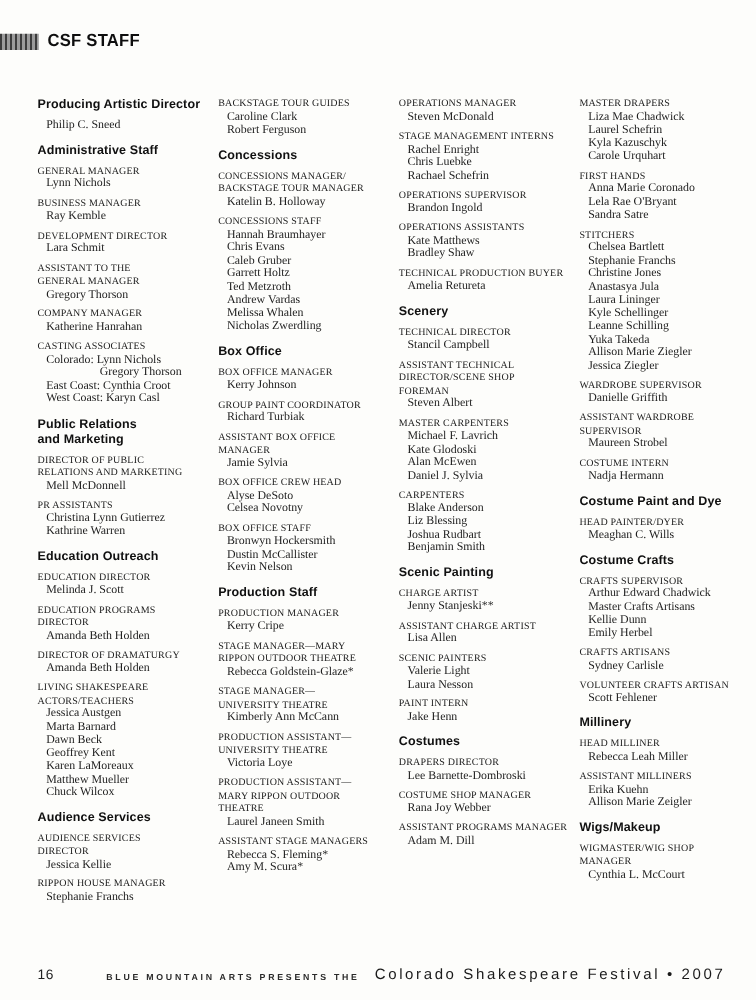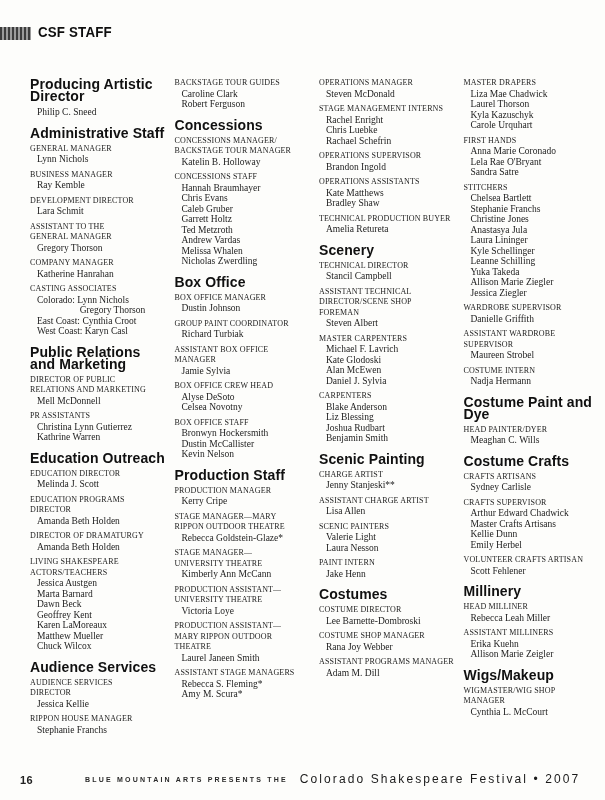--- a/index.html
+++ b/index.html
@@ -22,45 +22,45 @@
     transform:scaleX(.95);transform-origin:left center;
   }
   
   .columns{
     position:absolute;top:78px;left:30px;right:6px;bottom:34px;
     display:flex;gap:9px;
   }
   .col{flex:1 1 0;min-width:0;}
   .section-header{
     font-family:"Liberation Sans", sans-serif;font-weight:bold;
-    font-size:14px;line-height:12px;color:#101010;
+    font-size:10px;line-height:12px;color:#101010;
     margin:9px 0 5px 0;white-space:pre-line;letter-spacing:.1px;
   }
   .col .section-header:first-child{margin-top:0;}
   .entry{margin-bottom:5px;}
   .role{
     font-size:8px;line-height:10.5px;letter-spacing:.15px;
     color:#222;white-space:pre-line;
   }
   .name{
     font-size:9.5px;line-height:10.5px;color:#1c1c1c;
     padding-left:7px;
   }
   
   .footer{
     position:absolute;left:0;right:0;bottom:14px;height:14px;
     font-family:"Liberation Sans", sans-serif;
   }
   .page-number{
-    position:absolute;left:20px;bottom:0;
-    font-weight:bold;font-size:11px;color:#222;letter-spacing:.5px;margin-top:12px;
+    position:absolute;left:30px;bottom:0;
+    font-weight:normal;font-size:11px;color:#222;letter-spacing:.5px;margin-top:12px;
   }
   .footer-line{
     position:absolute;left:85px;right:8px;bottom:0;
-    display:flex;align-items:center;gap:12px;white-space:nowrap;
+    display:flex;align-items:flex-end;gap:12px;white-space:nowrap;
   }
   .footer-presenter{
     font-size:7px;letter-spacing:2.2px;color:#2a2a2a;font-weight:bold;
   }
   .footer-festival{
     font-size:12px;letter-spacing:2.1px;color:#1a1a1a;
   }
 </style>
 </head>
 <body>
@@ -172,21 +172,21 @@
         <div class="name">Caleb Gruber</div>
         <div class="name">Garrett Holtz</div>
         <div class="name">Ted Metzroth</div>
         <div class="name">Andrew Vardas</div>
         <div class="name">Melissa Whalen</div>
         <div class="name">Nicholas Zwerdling</div>
       </div>
       <div class="section-header">Box Office</div>
       <div class="entry">
         <div class="role">BOX OFFICE MANAGER</div>
-        <div class="name">Dustin Johnson</div>
+        <div class="name">Kerry Johnson</div>
       </div>
       <div class="entry">
         <div class="role">GROUP PAINT COORDINATOR</div>
         <div class="name">Richard Turbiak</div>
       </div>
       <div class="entry">
         <div class="role">ASSISTANT BOX OFFICE
 MANAGER</div>
         <div class="name">Jamie Sylvia</div>
       </div>
@@ -295,37 +295,37 @@
         <div class="role">SCENIC PAINTERS</div>
         <div class="name">Valerie Light</div>
         <div class="name">Laura Nesson</div>
       </div>
       <div class="entry">
         <div class="role">PAINT INTERN</div>
         <div class="name">Jake Henn</div>
       </div>
       <div class="section-header">Costumes</div>
       <div class="entry">
-        <div class="role">COSTUME DIRECTOR</div>
+        <div class="role">DRAPERS DIRECTOR</div>
         <div class="name">Lee Barnette-Dombroski</div>
       </div>
       <div class="entry">
         <div class="role">COSTUME SHOP MANAGER</div>
         <div class="name">Rana Joy Webber</div>
       </div>
       <div class="entry">
         <div class="role">ASSISTANT PROGRAMS MANAGER</div>
         <div class="name">Adam M. Dill</div>
       </div>
     </div>
     <div class="col">
       <div class="entry">
         <div class="role">MASTER DRAPERS</div>
         <div class="name">Liza Mae Chadwick</div>
-        <div class="name">Laurel Thorson</div>
+        <div class="name">Laurel Schefrin</div>
         <div class="name">Kyla Kazuschyk</div>
         <div class="name">Carole Urquhart</div>
       </div>
       <div class="entry">
         <div class="role">FIRST HANDS</div>
         <div class="name">Anna Marie Coronado</div>
         <div class="name">Lela Rae O'Bryant</div>
         <div class="name">Sandra Satre</div>
       </div>
       <div class="entry">
@@ -354,29 +354,29 @@
         <div class="role">COSTUME INTERN</div>
         <div class="name">Nadja Hermann</div>
       </div>
       <div class="section-header">Costume Paint and Dye</div>
       <div class="entry">
         <div class="role">HEAD PAINTER/DYER</div>
         <div class="name">Meaghan C. Wills</div>
       </div>
       <div class="section-header">Costume Crafts</div>
       <div class="entry">
-        <div class="role">CRAFTS ARTISANS</div>
-        <div class="name">Sydney Carlisle</div>
-      </div>
-      <div class="entry">
         <div class="role">CRAFTS SUPERVISOR</div>
         <div class="name">Arthur Edward Chadwick</div>
         <div class="name">Master Crafts Artisans</div>
         <div class="name">Kellie Dunn</div>
         <div class="name">Emily Herbel</div>
+      </div>
+      <div class="entry">
+        <div class="role">CRAFTS ARTISANS</div>
+        <div class="name">Sydney Carlisle</div>
       </div>
       <div class="entry">
         <div class="role">VOLUNTEER CRAFTS ARTISAN</div>
         <div class="name">Scott Fehlener</div>
       </div>
       <div class="section-header">Millinery</div>
       <div class="entry">
         <div class="role">HEAD MILLINER</div>
         <div class="name">Rebecca Leah Miller</div>
       </div>

